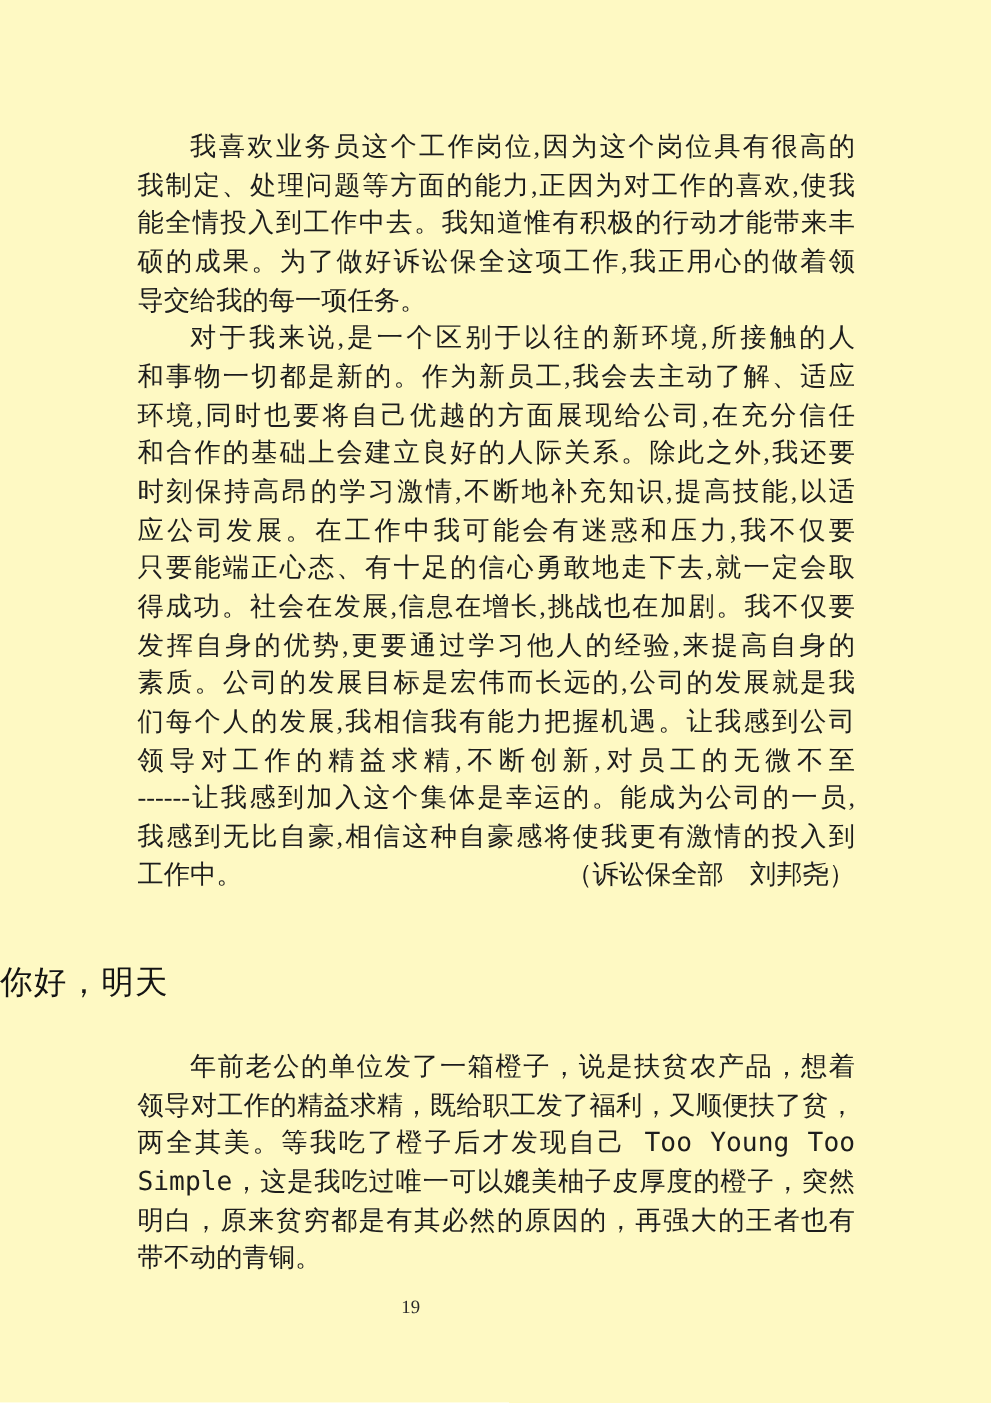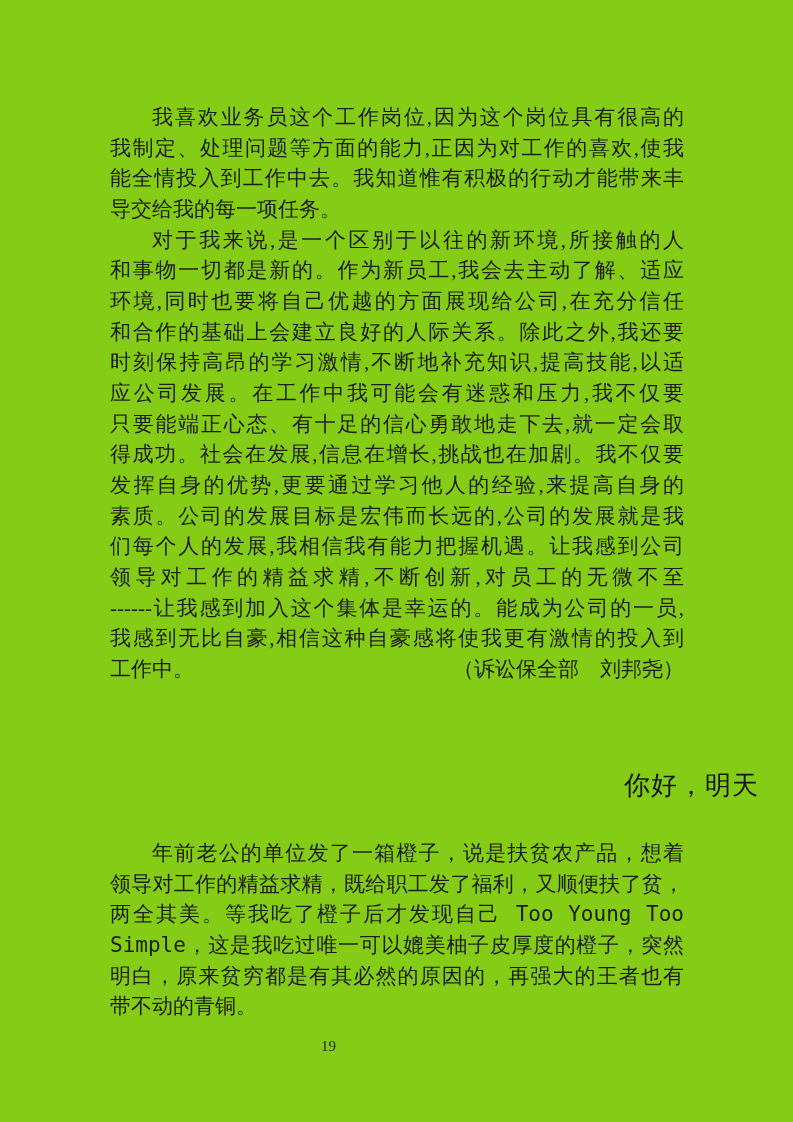--- a/index.html
+++ b/index.html
@@ -4,21 +4,21 @@
 <style>
   html, body {
     margin: 0;
     padding: 0;
     background: #ffffff;
   }
   .page {
     position: relative;
     width: 793px;
     height: 1122px;
-    background: #84cc16;
+    background: #fef9c3;
     overflow: hidden;
     color: #1d1d1d;
   }
   .body-col {
     position: absolute;
     left: 110px;
     width: 574px;
   }
   .article1 { top: 102px; }
   .article2-body { top: 838px; }
@@ -42,21 +42,21 @@
     display: flex;
     justify-content: space-between;
     align-items: baseline;
     gap: 36px;
   }
   .article2-title {
     position: absolute;
     top: 769px;
     left: 0;
     width: 759px;
-    text-align: right;
+    text-align: left;
     font-family: "Liberation Sans", "DejaVu Sans", sans-serif;
     font-size: 26px;
     font-weight: 500;
     letter-spacing: 1px;
     line-height: 32px;
     color: #141414;
   }
   .page-number {
     position: absolute;
     top: 1038px;
@@ -71,20 +71,21 @@
 </head>
 <body>
 
 <div class="page">
 
   <div class="body-col article1 para">
     <div>
       <div class="line first">我喜欢业务员这个工作岗位,因为这个岗位具有很高的</div>
       <div class="line">我制定、处理问题等方面的能力,正因为对工作的喜欢,使我</div>
       <div class="line">能全情投入到工作中去。我知道惟有积极的行动才能带来丰</div>
+      <div class="line">硕的成果。为了做好诉讼保全这项工作,我正用心的做着领</div>
       <div class="line last">导交给我的每一项任务。</div>
     </div>
     <div>
       <div class="line first">对于我来说,是一个区别于以往的新环境,所接触的人</div>
       <div class="line">和事物一切都是新的。作为新员工,我会去主动了解、适应</div>
       <div class="line">环境,同时也要将自己优越的方面展现给公司,在充分信任</div>
       <div class="line">和合作的基础上会建立良好的人际关系。除此之外,我还要</div>
       <div class="line">时刻保持高昂的学习激情,不断地补充知识,提高技能,以适</div>
       <div class="line">应公司发展。在工作中我可能会有迷惑和压力,我不仅要</div>
       <div class="line">只要能端正心态、有十足的信心勇敢地走下去,就一定会取</div>

